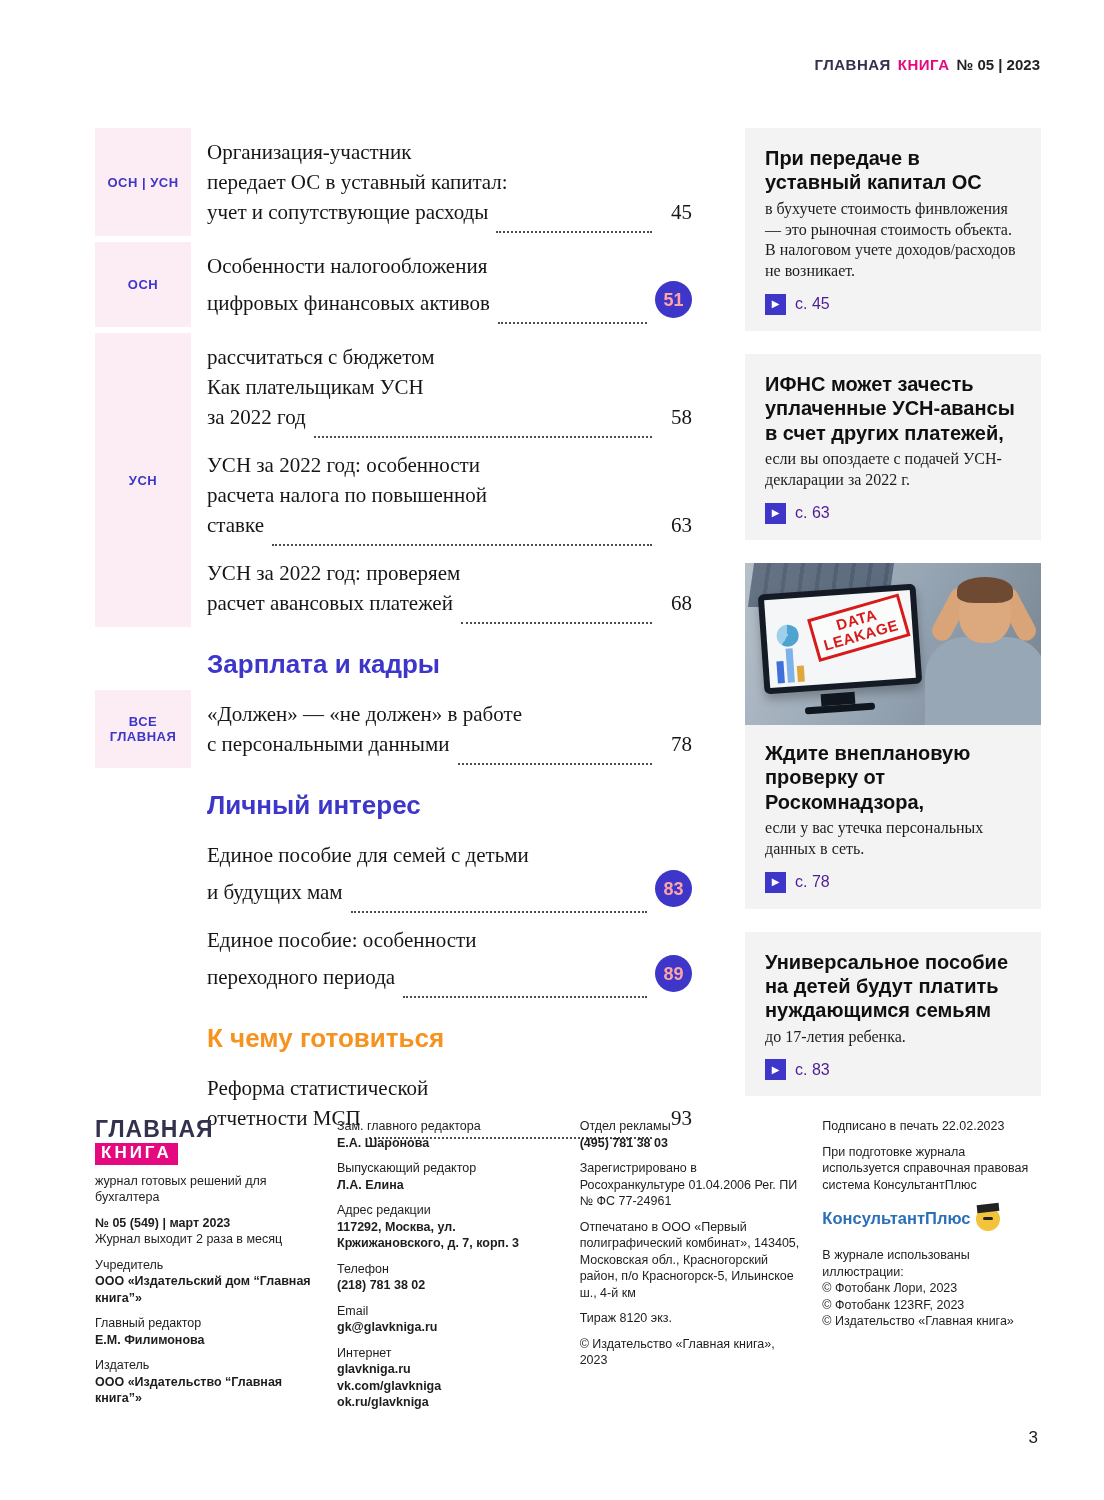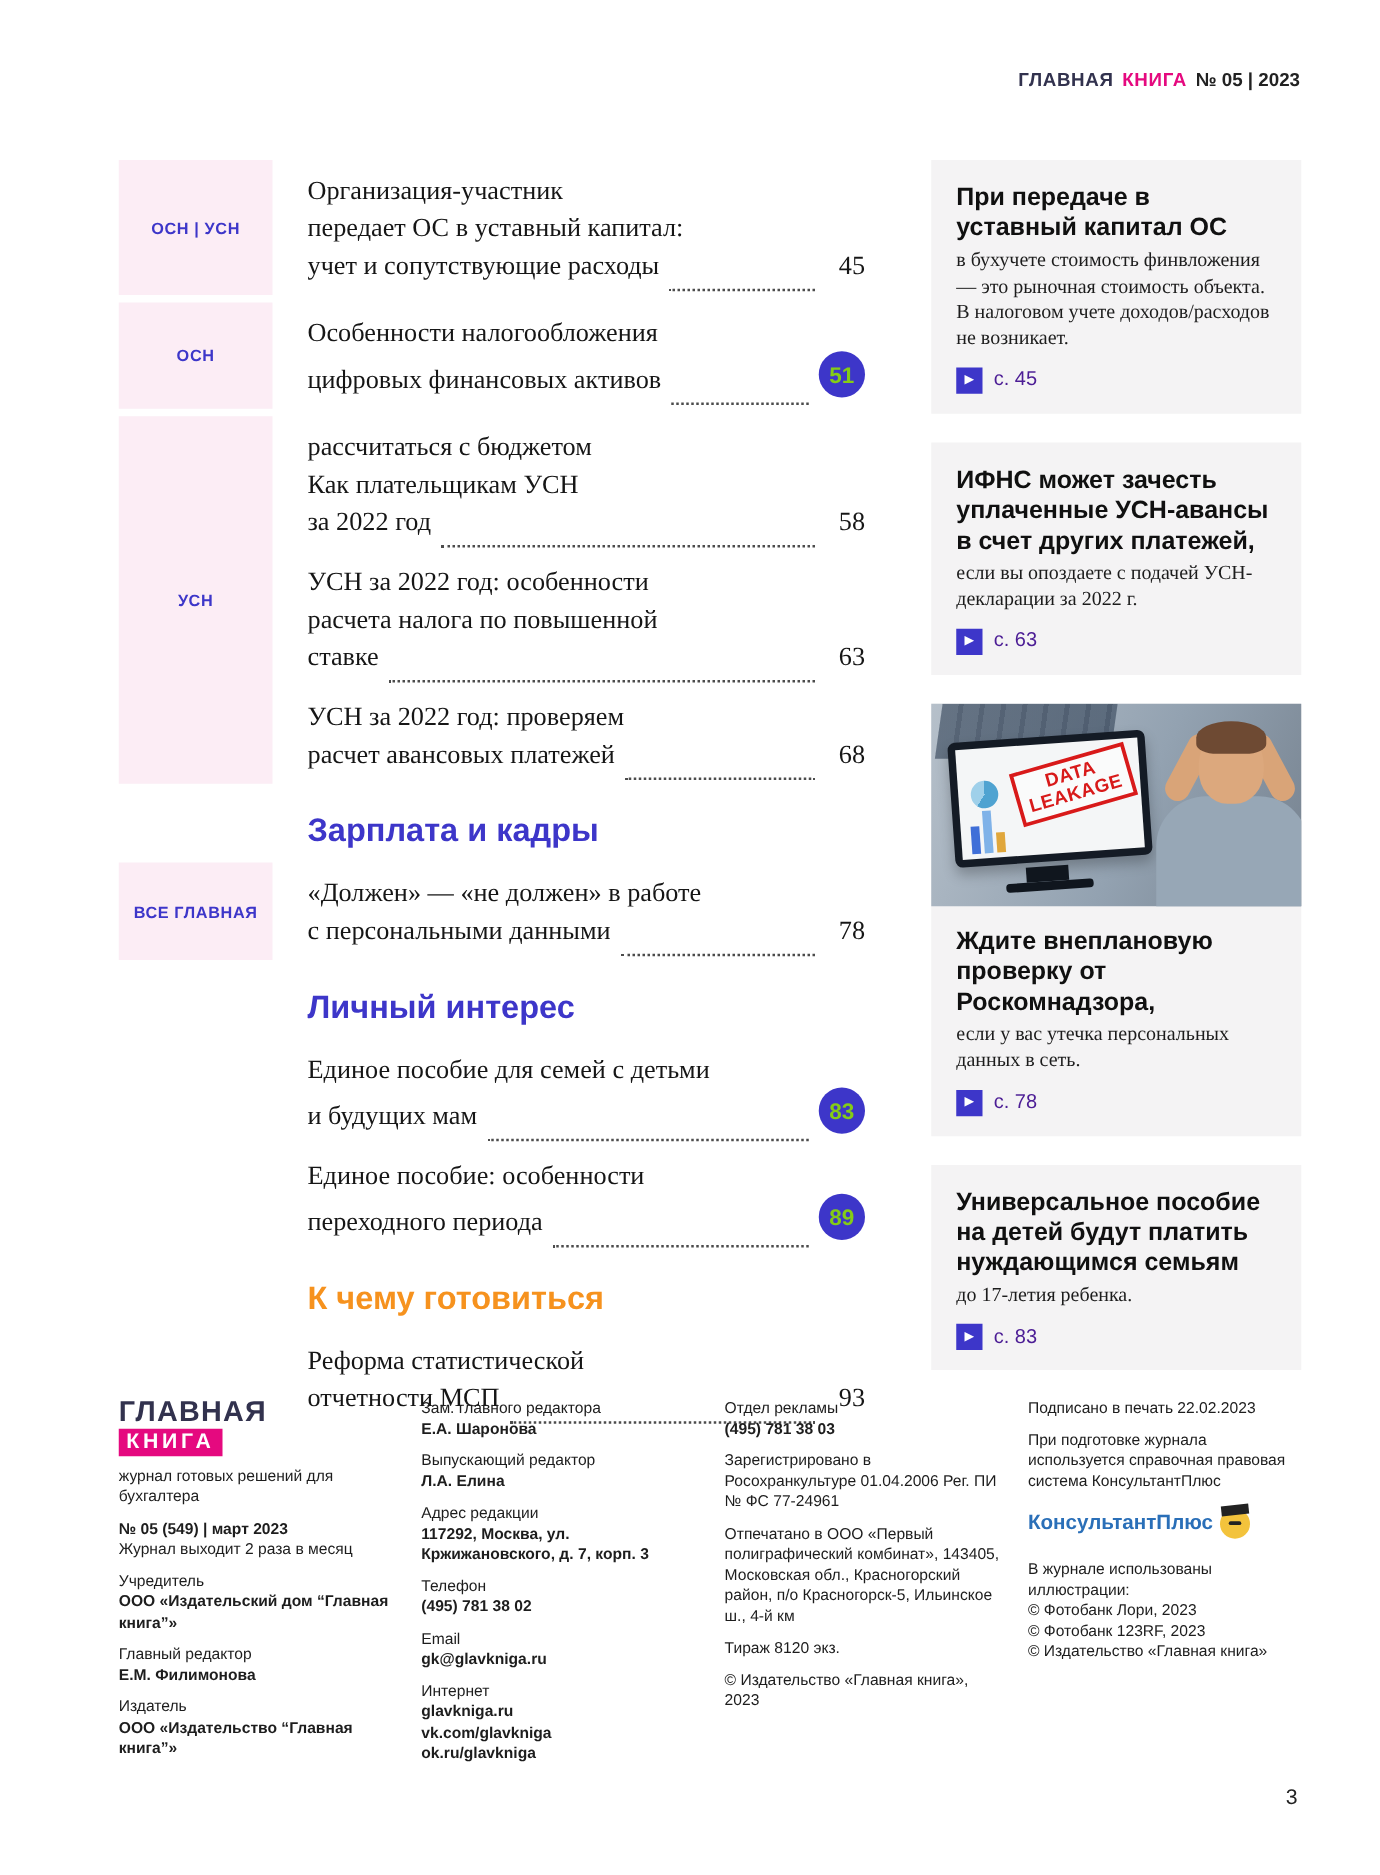--- a/index.html
+++ b/index.html
@@ -17,33 +17,33 @@
   
   .page-header{position:absolute;top:56px;right:64px;display:flex;gap:7px;
     font-size:15px;font-weight:bold;align-items:baseline;}
   .brand1{color:#32324e;letter-spacing:.5px;}
   .brand2{color:var(--magenta);letter-spacing:.5px;}
   .issue{color:#222;font-weight:bold;}
 
   
   .toc{position:absolute;left:95px;top:128px;width:597px;}
   .toc-row{display:flex;margin-bottom:6px;}
-  .label-cell{width:123px;margin-right:28px;flex-shrink:0;display:flex;}
+  .label-cell{width:96px;margin-right:16px;flex-shrink:0;display:flex;}
   .cat-label{flex:1;background:var(--pink-bg);display:flex;align-items:center;
     justify-content:center;color:var(--blue);font-weight:bold;font-size:13px;
     letter-spacing:.5px;text-align:center;padding:4px;}
   .toc-content{flex:1;min-width:0;}
   .toc-entry{padding:9px 0;font-family:"Liberation Serif",serif;font-size:21px;
     line-height:30px;color:var(--ink);}
   .entry-last{display:flex;align-items:flex-end;}
   .leader{flex:1;border-bottom:2.5px dotted #4c4c4c;margin:0 8px;transform:translateY(6px);}
   .entry-page{font-family:"Liberation Serif",serif;font-size:21px;min-width:32px;
     text-align:right;}
   .page-circle{min-width:37px;width:37px;height:37px;border-radius:50%;
-    background:var(--blue);color:#84cc16;display:flex;align-items:center;justify-content:center;
+    background:var(--blue);color:#fca5a5;display:flex;align-items:center;justify-content:center;
     font-family:"Liberation Sans",sans-serif;font-weight:bold;font-size:18px;}
   .toc-heading{font-size:26px;font-weight:bold;color:var(--blue);margin:16px 0 4px;}
   .toc-heading.orange{color:var(--orange);}
 
   
   .right-col{position:absolute;left:745px;top:128px;width:296px;}
   .callout{background:var(--gray-bg);padding:18px 20px 16px;margin-bottom:23px;}
   .co-title{font-weight:bold;font-size:20px;line-height:1.22;color:#101010;margin-bottom:4px;}
   .co-body{font-family:"Liberation Serif",serif;font-size:16px;line-height:1.3;color:#1c1c1c;}
   .co-ref{display:flex;align-items:center;gap:9px;margin-top:12px;}
@@ -362,21 +362,21 @@
     <div class="f-block">
       <div>Выпускающий редактор</div>
       <div class="f-bold">Л.А. Елина</div>
     </div>
     <div class="f-block">
       <div>Адрес редакции</div>
       <div class="f-bold">117292, Москва, ул. Кржижановского, д. 7, корп. 3</div>
     </div>
     <div class="f-block">
       <div>Телефон</div>
-      <div class="f-bold">(495) 781 38 02</div>
+      <div class="f-bold">(218) 781 38 02</div>
     </div>
     <div class="f-block">
       <div>Email</div>
       <div class="f-bold">gk@glavkniga.ru</div>
     </div>
     <div class="f-block">
       <div>Интернет</div>
       <div class="f-bold">glavkniga.ru</div>
       <div class="f-bold">vk.com/glavkniga</div>
       <div class="f-bold">ok.ru/glavkniga</div>

